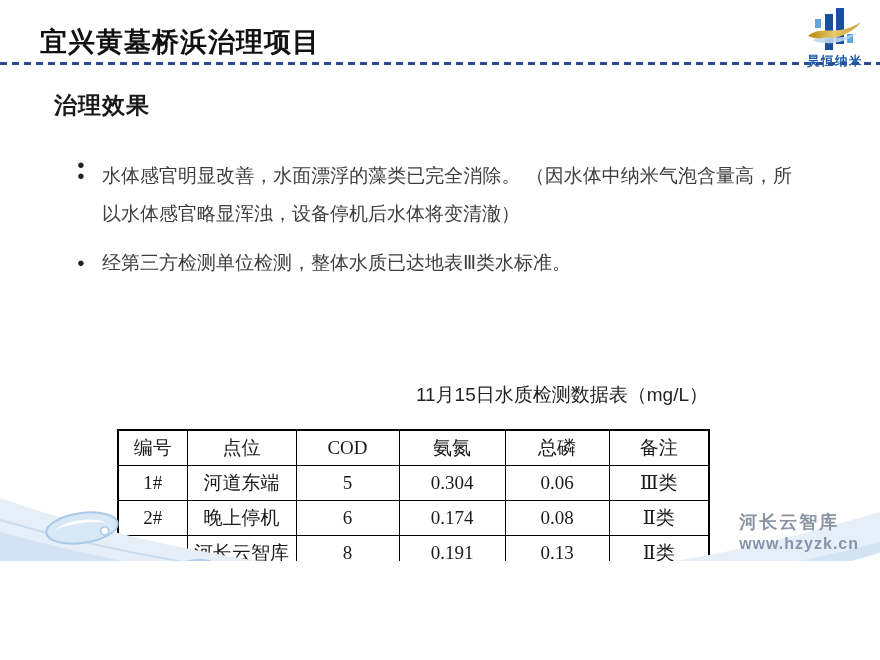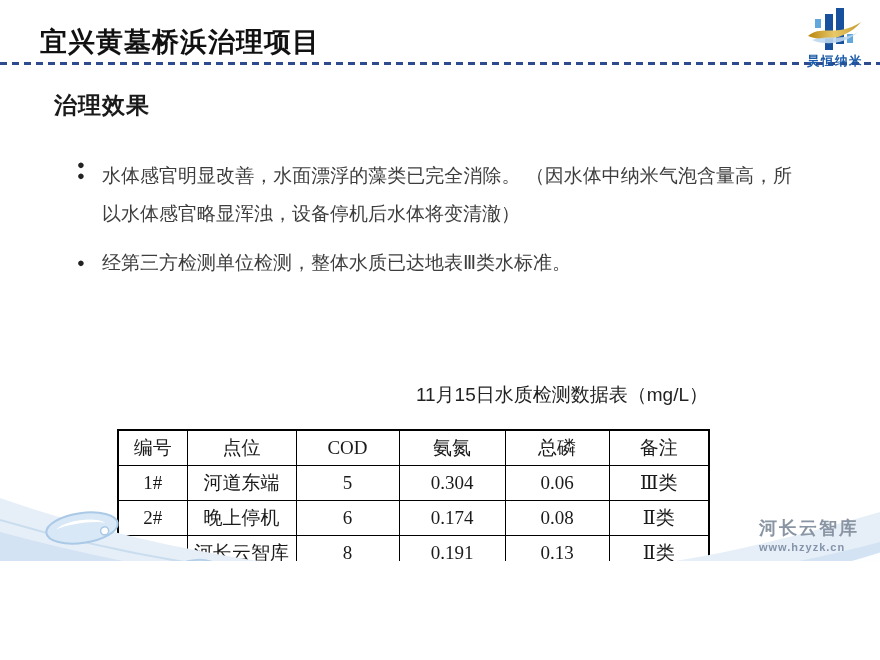--- a/index.html
+++ b/index.html
@@ -87,21 +87,21 @@
     position: absolute; right: 21px; bottom: 8px;
     text-align: left;
   }
   .footer-brand {
     display: block;
     font-size: 18px; font-weight: bold; color: #8a95a3;
     letter-spacing: 2px;
   }
   .footer-url {
     display: block; margin-top: 1px;
-    font-size: 11px; font-weight: bold; color: #8594ab;
+    font-size: 16px; font-weight: bold; color: #8594ab;
     letter-spacing: 1px;
   }
 </style>
 </head>
 <body>
 
 <div class="slide">
 
   <div class="slide-title">宜兴黄墓桥浜治理项目</div>
   <div class="header-dash-line"></div>

